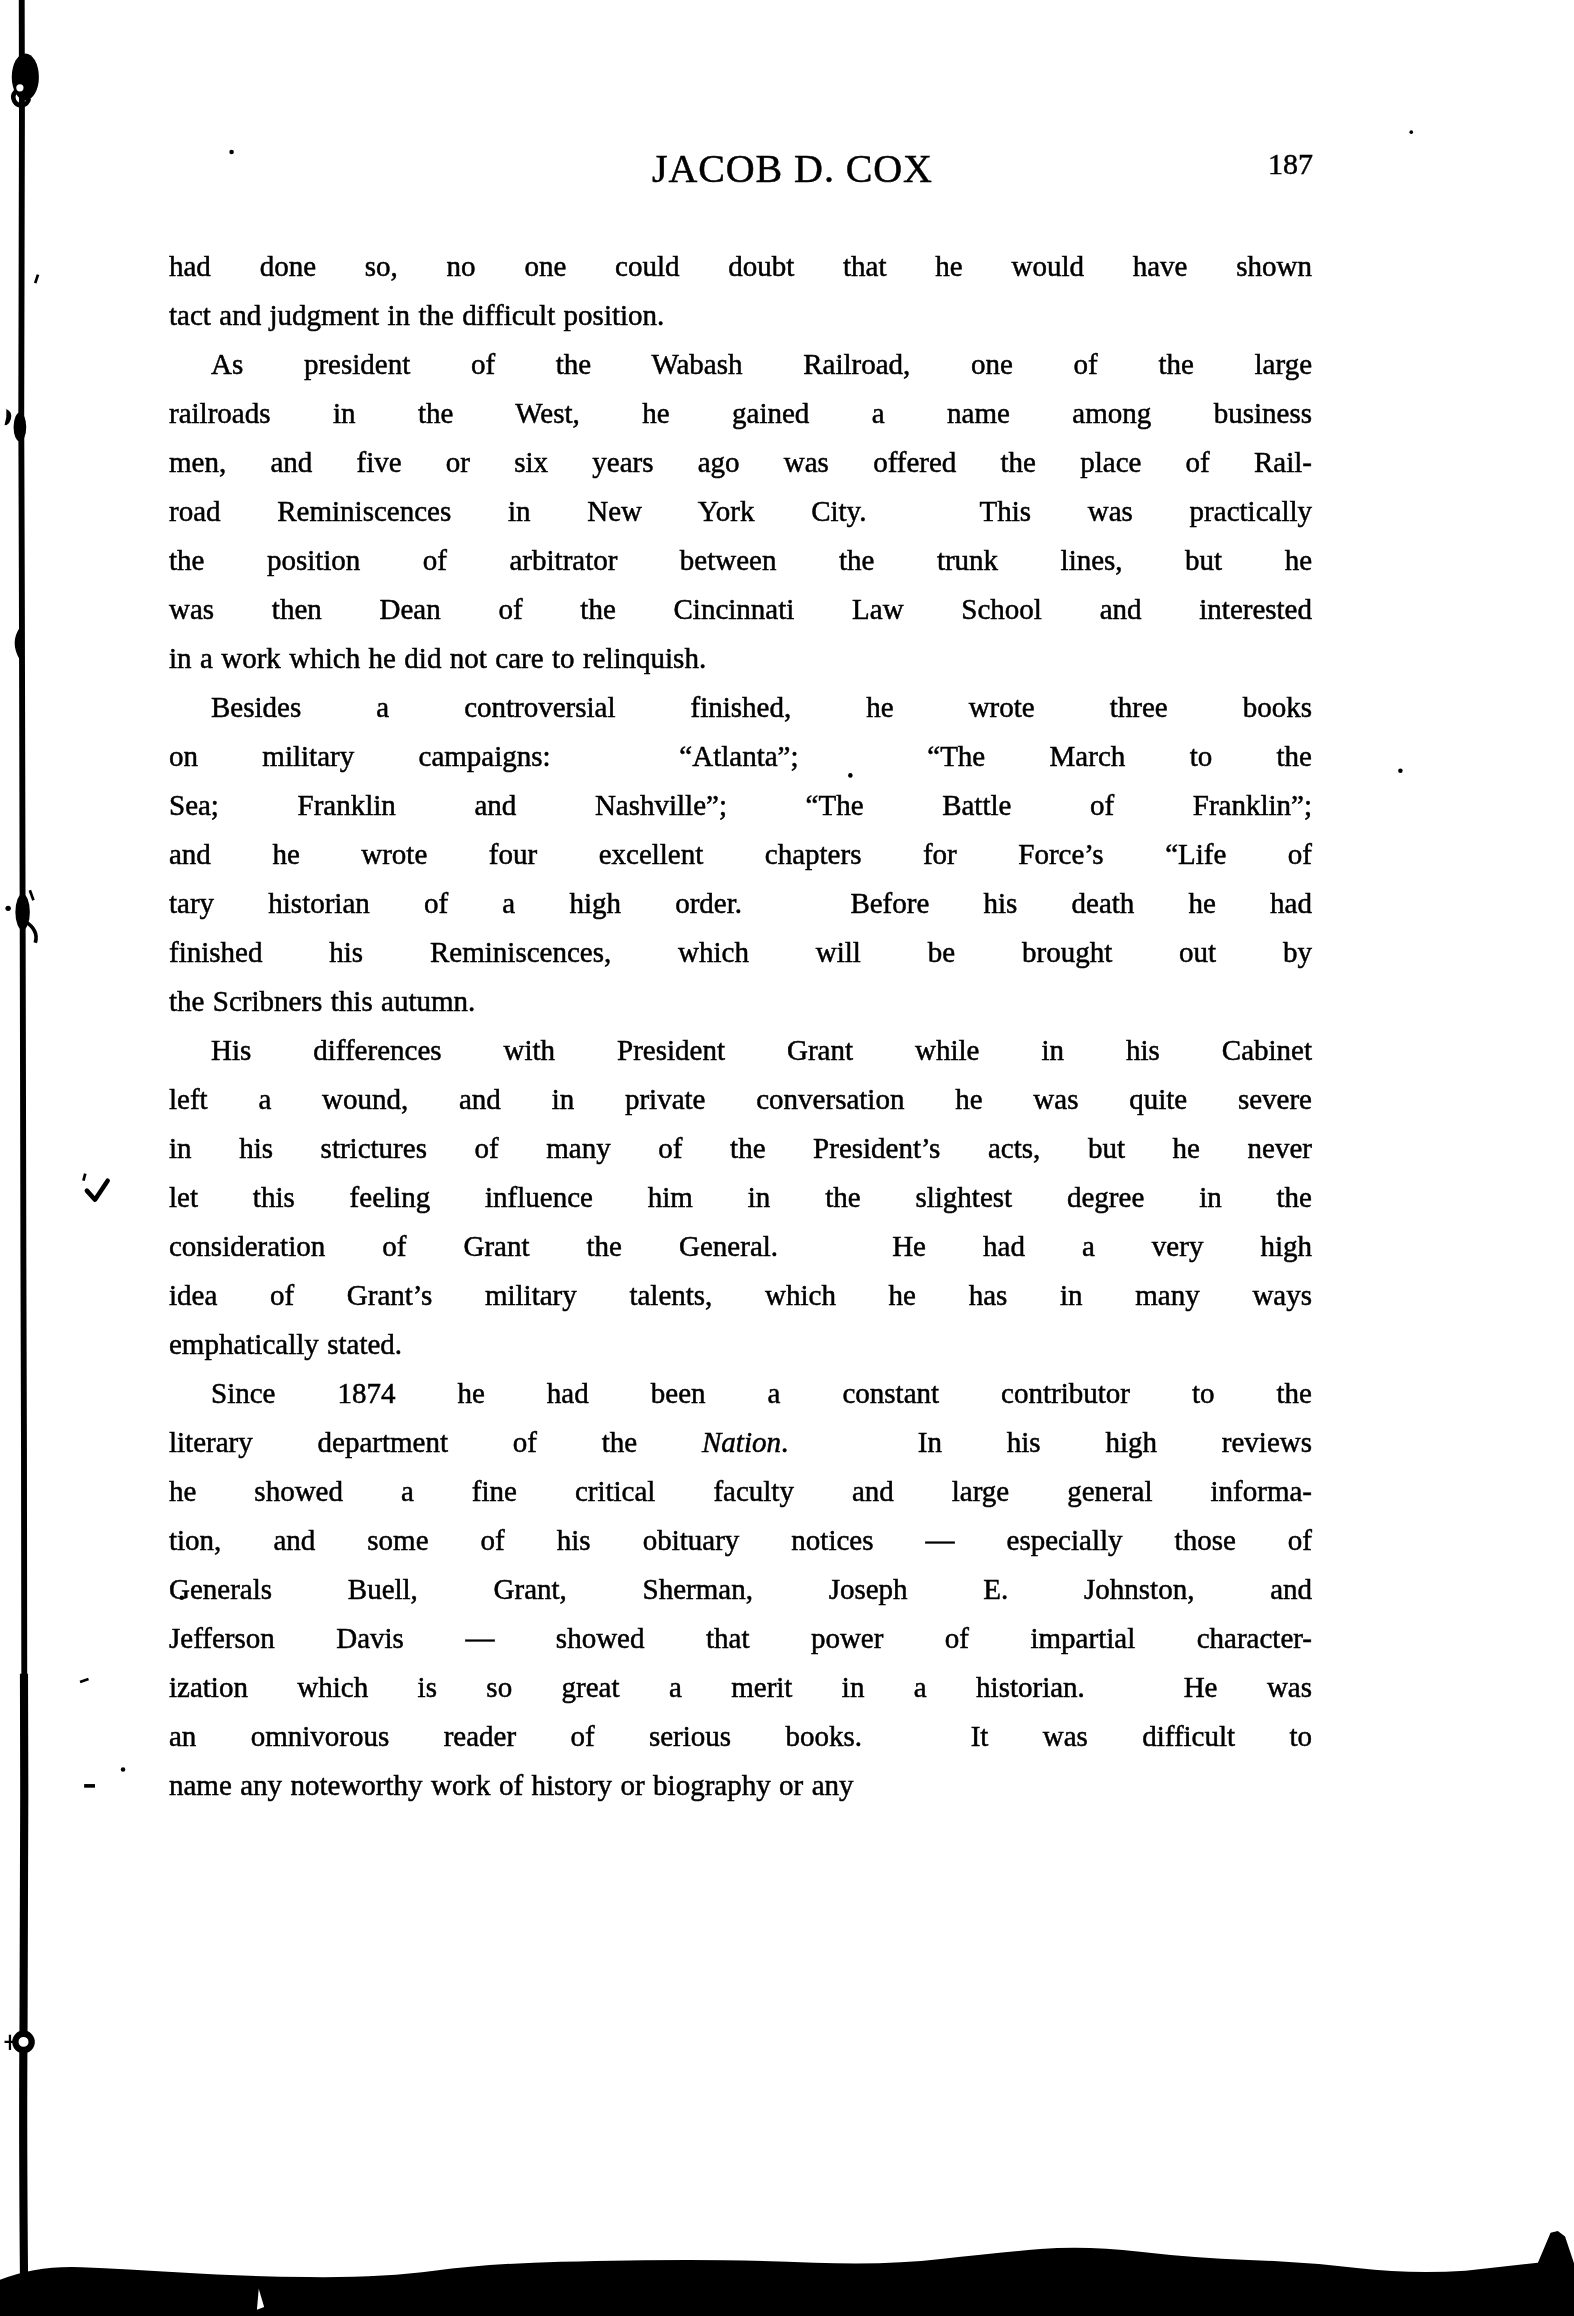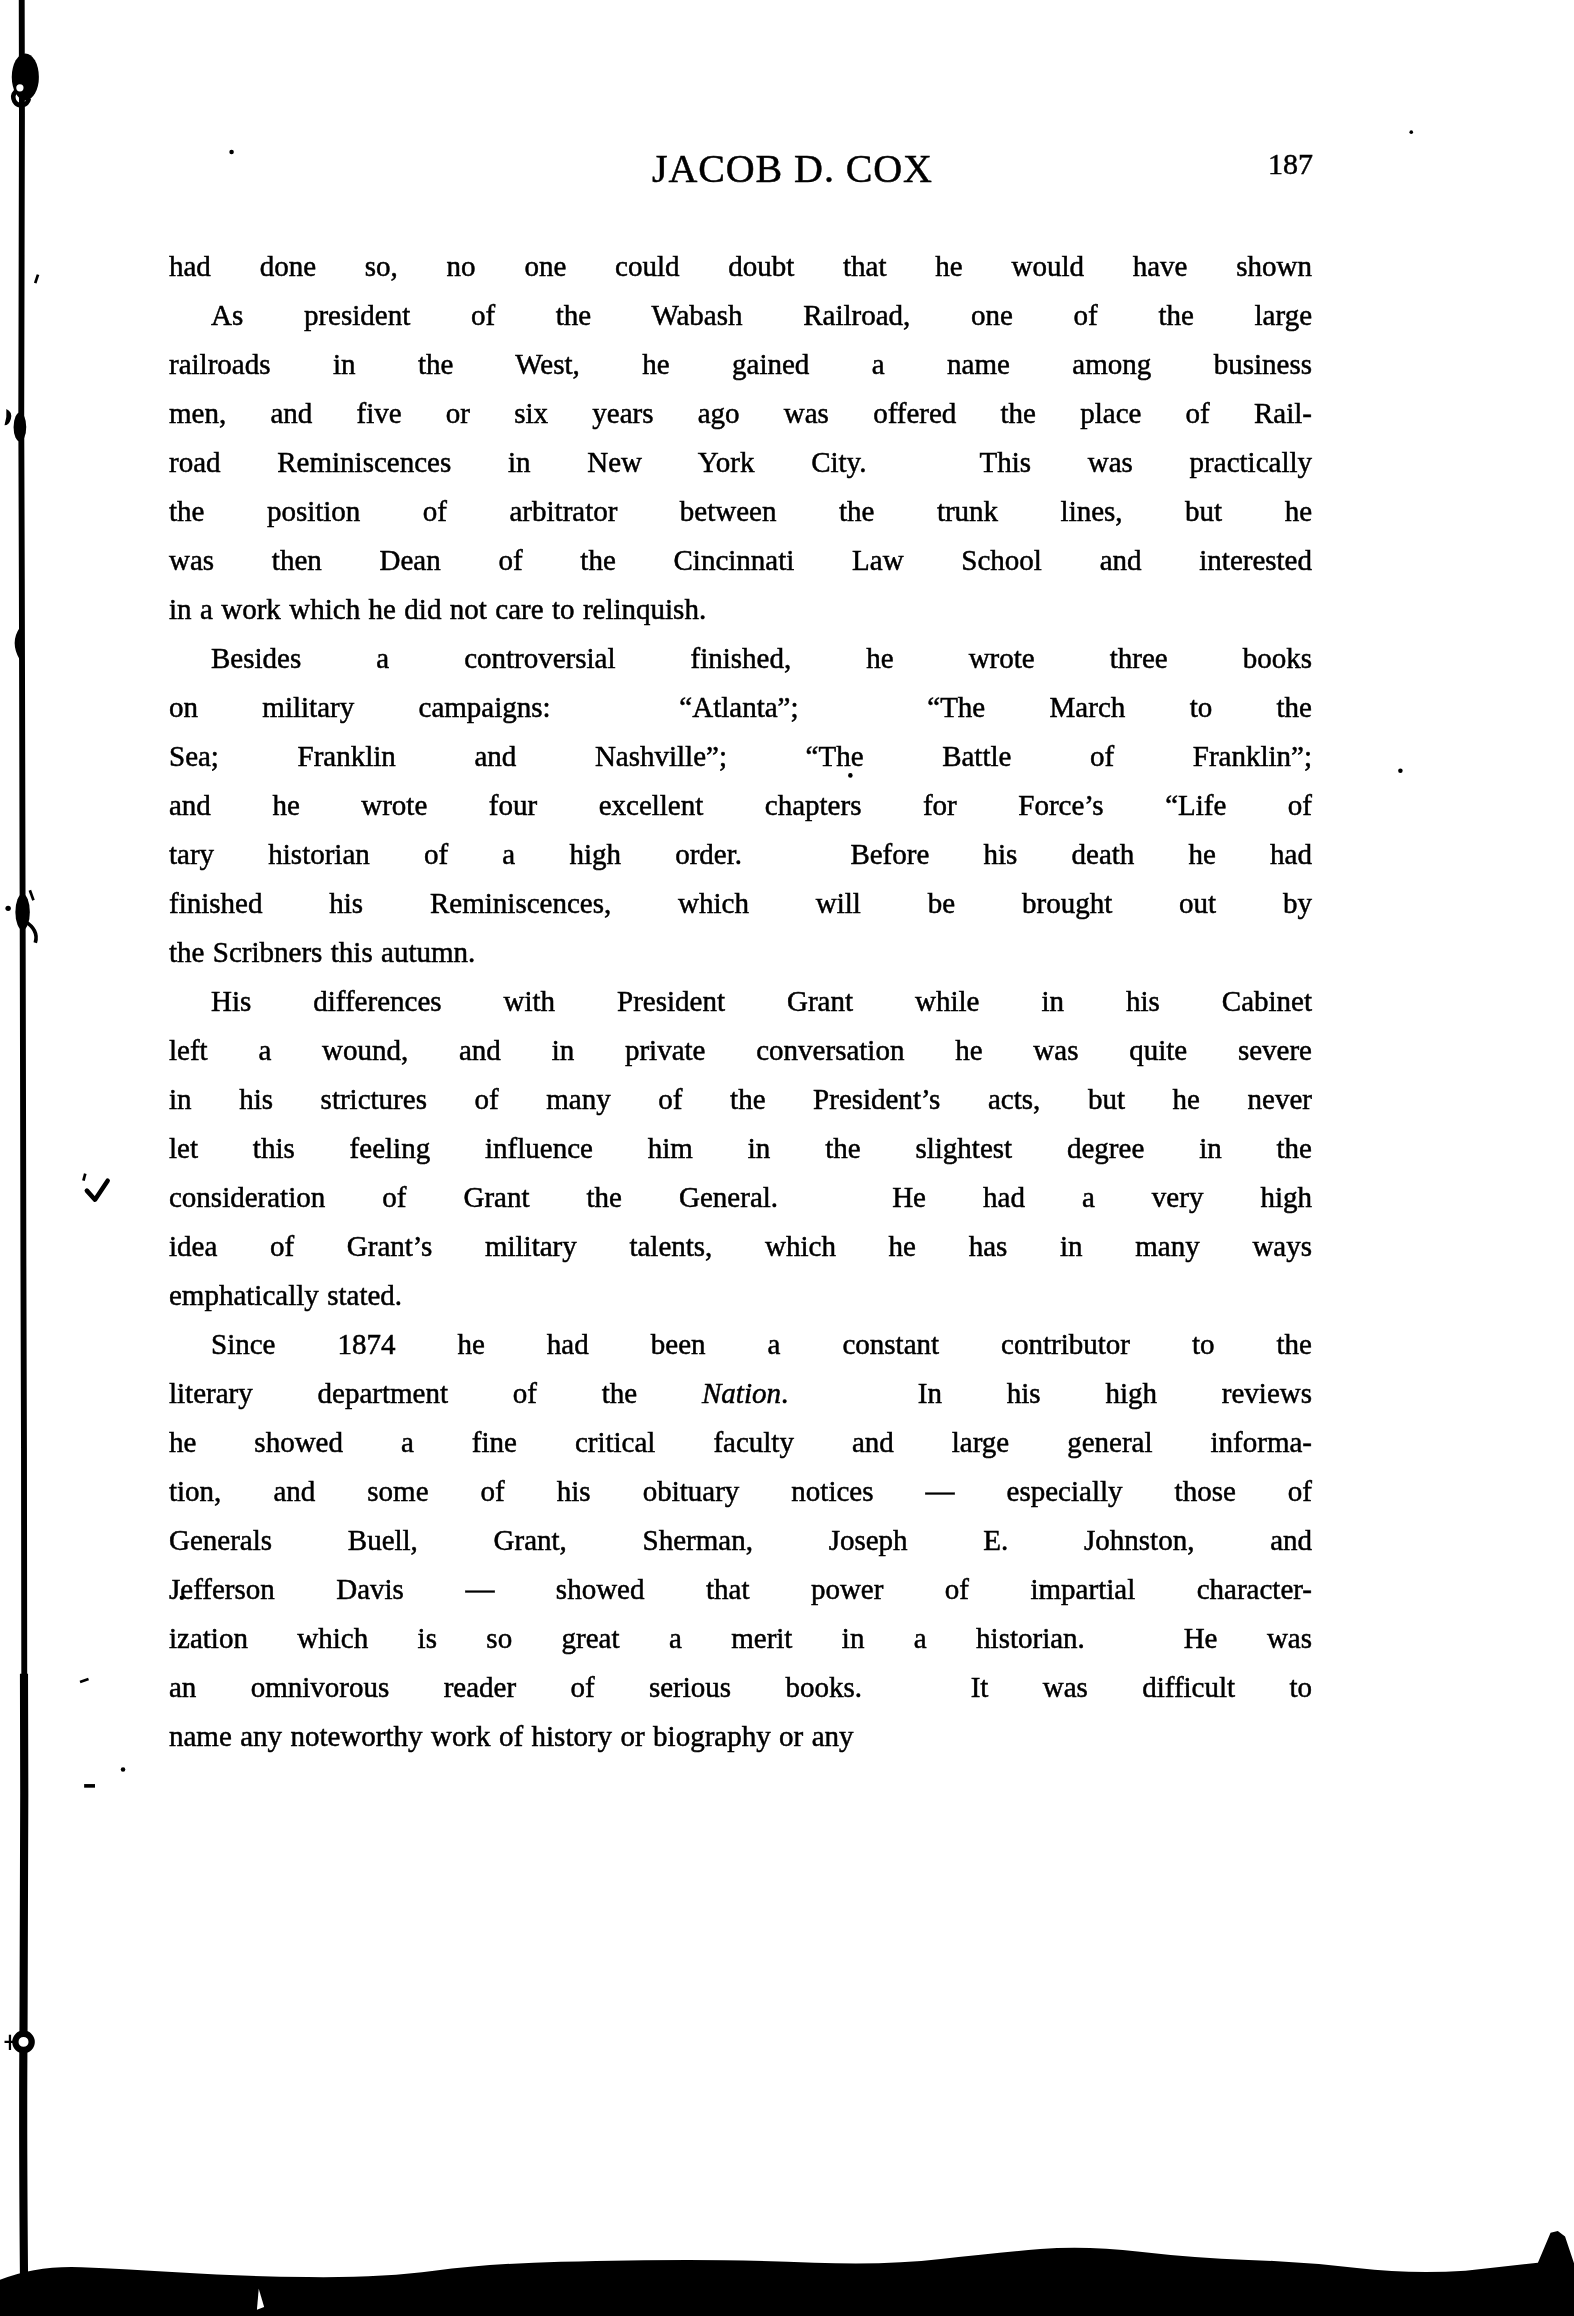--- a/index.html
+++ b/index.html
@@ -52,20 +52,21 @@
 <body>
 
 <div id="page">
 
   <div id="running-header">JACOB D. COX</div>
 
   <div id="page-number">187</div>
 
   <div id="body-text">
       <div class="line jst"><span>had done so, no one could doubt that he would have shown</span></div>
+      <div class="line"><span>tact and judgment in the difficult position.</span></div>
       <div class="line ind jst"><span>As president of the Wabash Railroad, one of the large</span></div>
       <div class="line jst"><span>railroads in the West, he gained a name among business</span></div>
       <div class="line jst"><span>men, and five or six years ago was offered the place of Rail-</span></div>
       <div class="line jst"><span>road Reminiscences in New York City.  This was practically</span></div>
       <div class="line jst"><span>the position of arbitrator between the trunk lines, but he</span></div>
       <div class="line jst"><span>was then Dean of the Cincinnati Law School and interested</span></div>
       <div class="line"><span>in a work which he did not care to relinquish.</span></div>
       <div class="line ind jst"><span>Besides a controversial finished, he wrote three books</span></div>
       <div class="line jst"><span>on military campaigns:  “Atlanta”;  “The March to the</span></div>
       <div class="line jst"><span>Sea; Franklin and Nashville”; “The Battle of Franklin”;</span></div>

